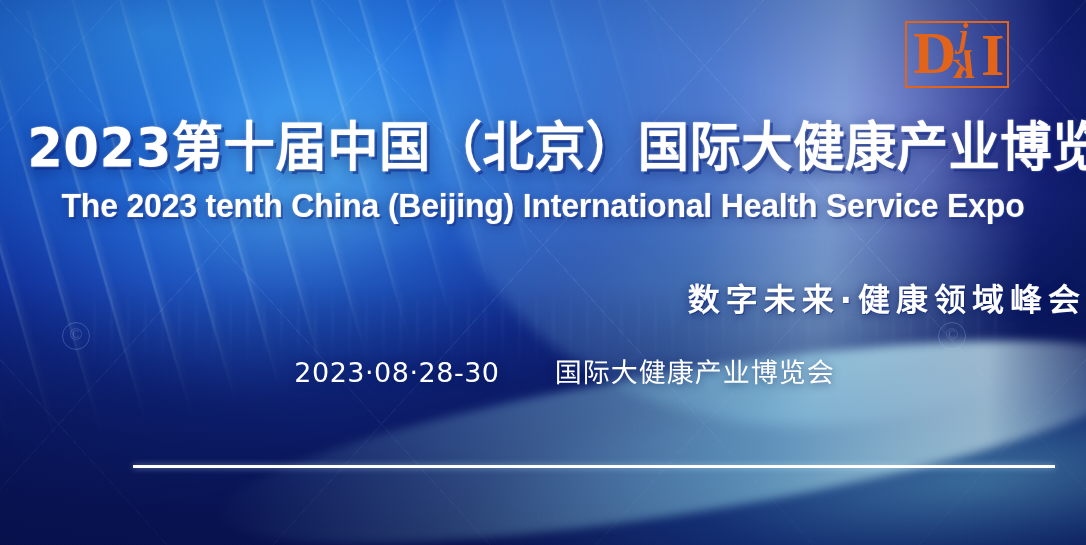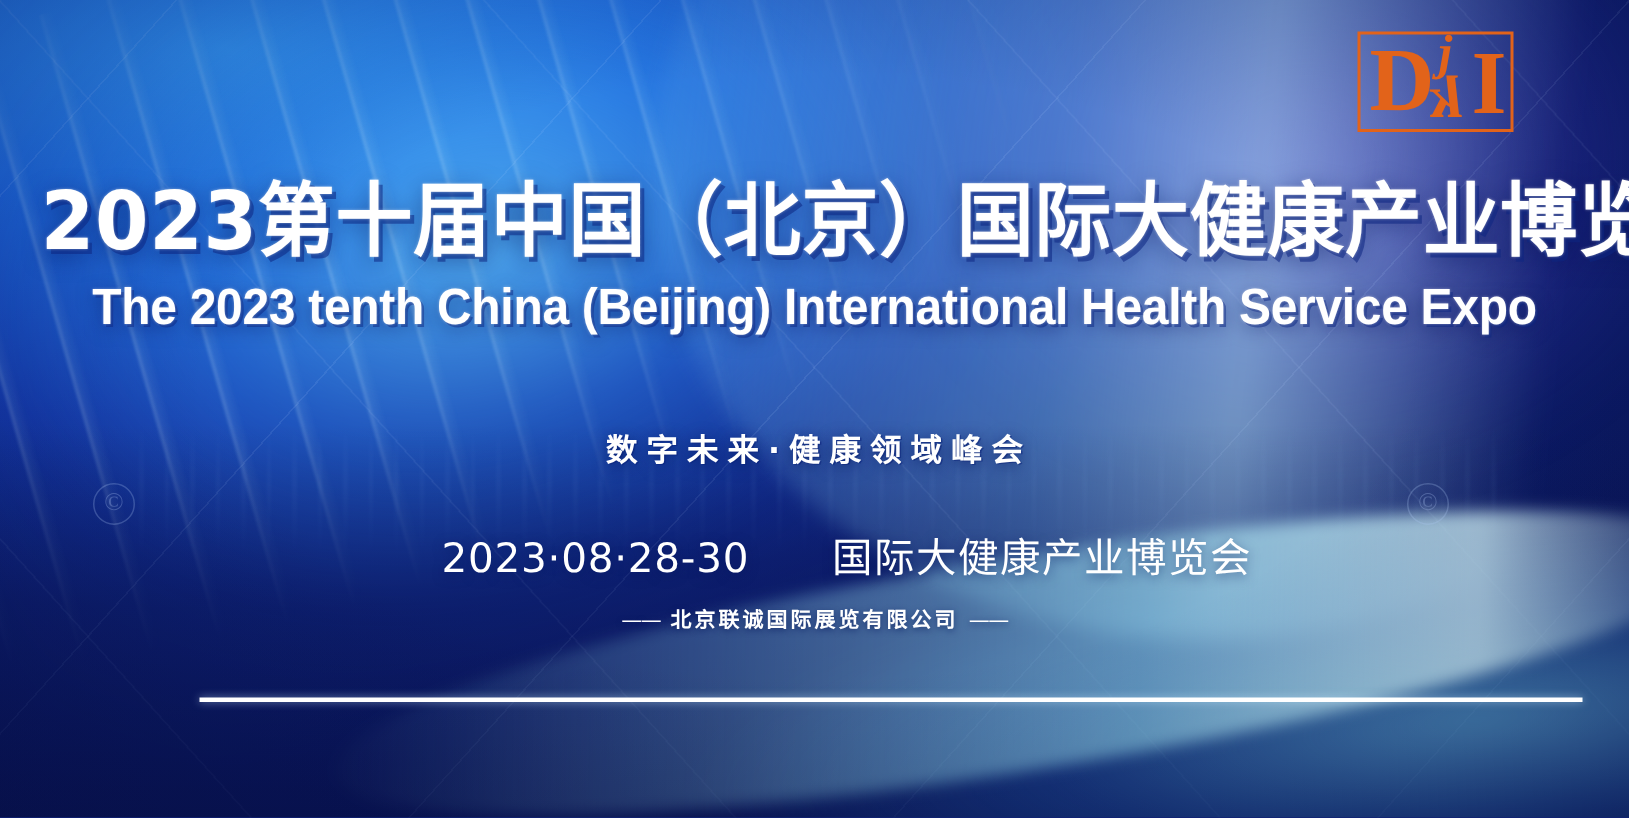--- a/index.html
+++ b/index.html
@@ -242,23 +242,23 @@
     white-space: nowrap;
     font-family: "Liberation Sans", "DejaVu Sans", sans-serif;
   }
 
   
   .summit {
     position: absolute;
     left: 0;
     right: 0;
     top: 283px;
-    text-align: center;
-    color: #ffffff;
-    font-size: 21px;
+    text-align: right;
+    color: #ffffff;
+    font-size: 32px;
     line-height: 34px;
     font-weight: 700;
     letter-spacing: 6px;
     text-indent: 6px;
     text-shadow: 0 2px 10px rgba(5,20,90,0.6), 1px 1px 0 rgba(12,38,130,0.5);
     white-space: nowrap;
     font-family: "DejaVu Sans", "Liberation Sans", sans-serif;
   }
 
   
@@ -347,21 +347,16 @@
   </div>
 
   <div class="summit">数字未来·健康领域峰会</div>
 
   <div class="meta">
     <span class="date">2023·08·28-30</span>
     <span class="gap"></span>
     <span class="venue">国际大健康产业博览会</span>
   </div>
 
-  <div class="organizer">
-    <span class="dash">——</span>
-    <span>北京联诚国际展览有限公司</span>
-    <span class="dash">——</span>
-  </div>
 
   <div class="divider"></div>
 
 </div>
 
 </body></html>

